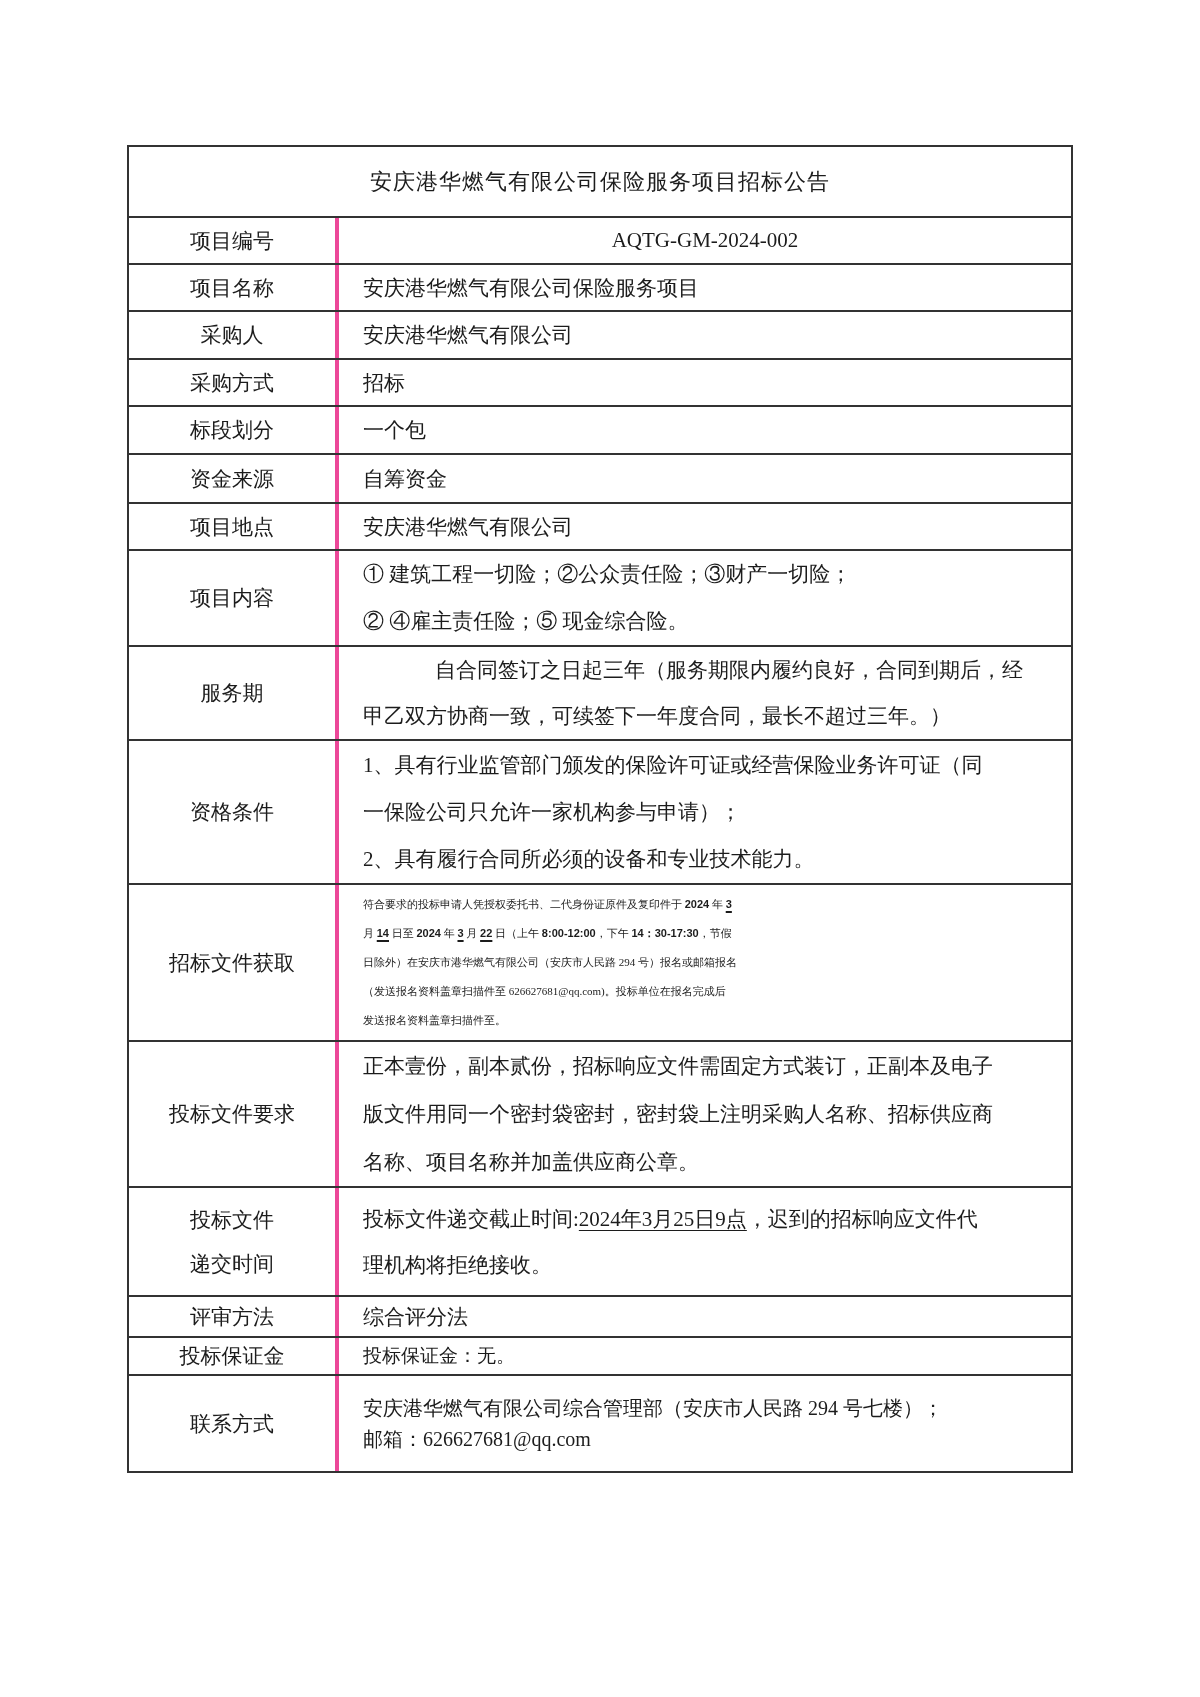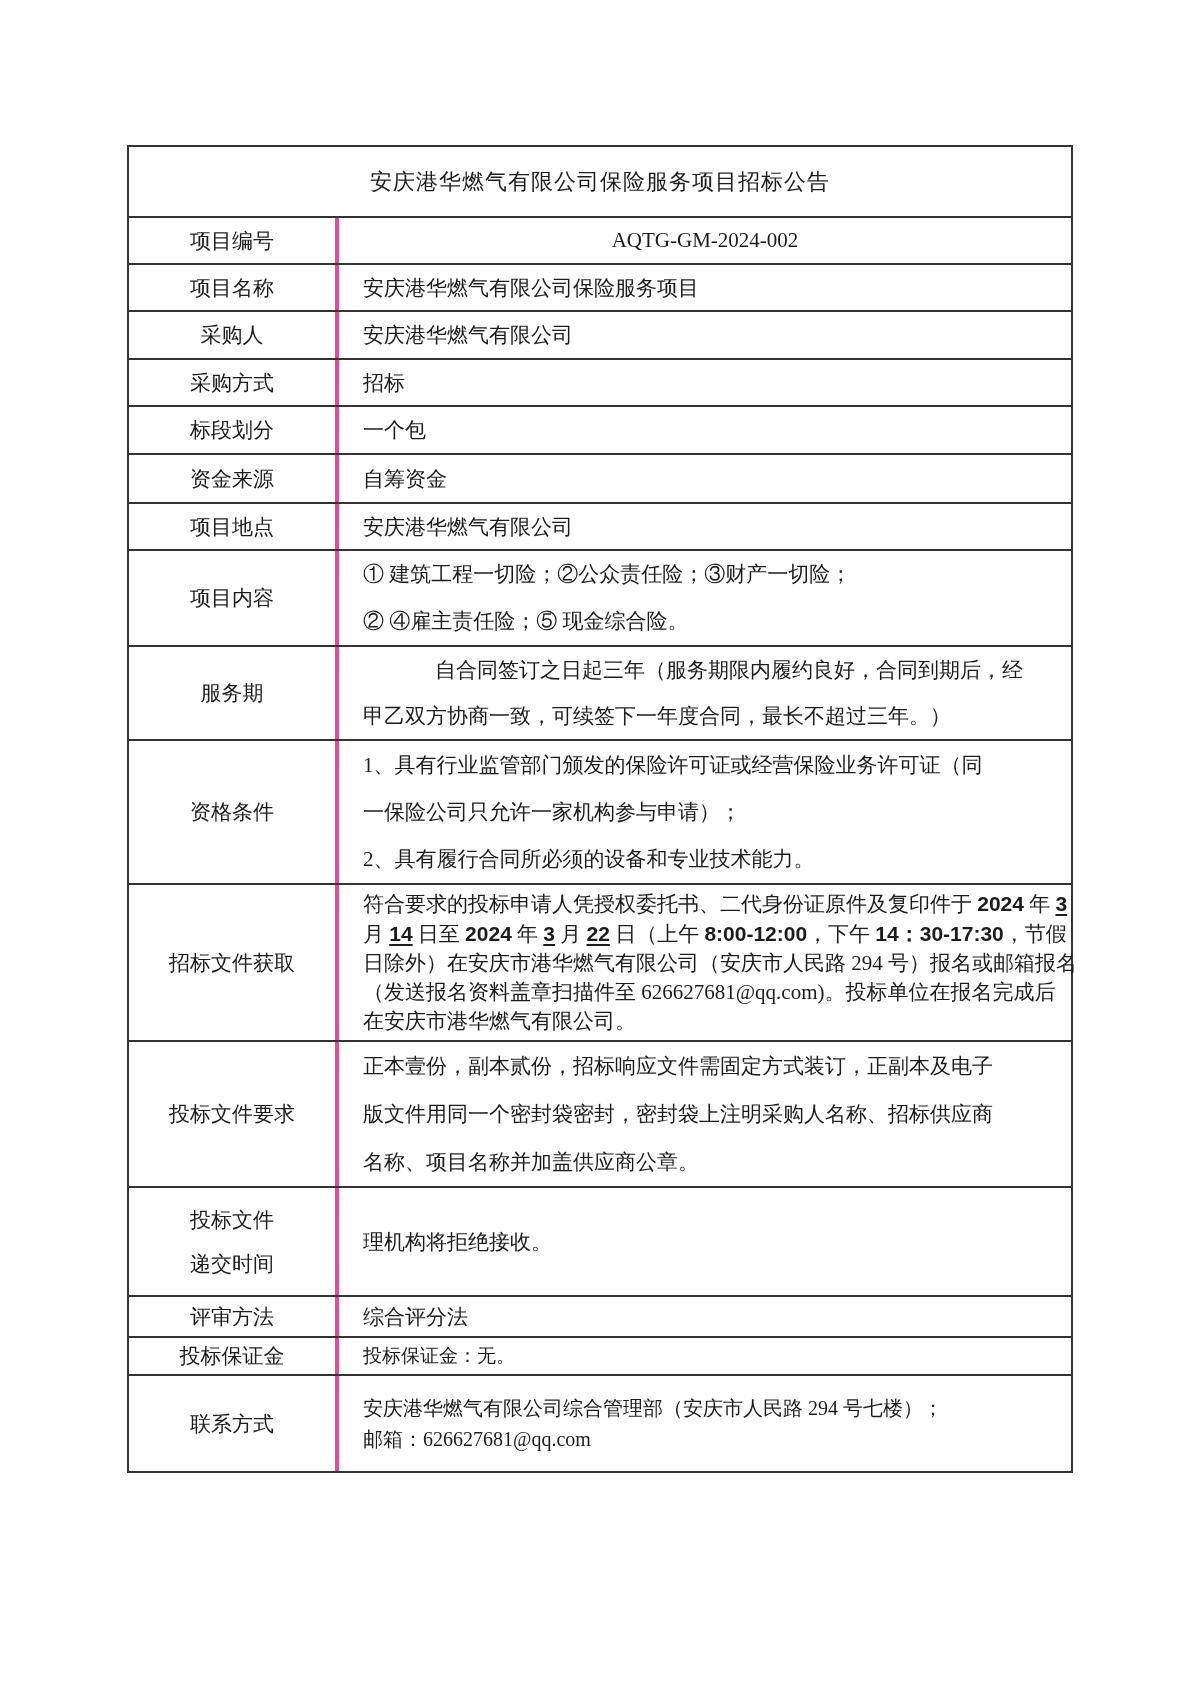--- a/index.html
+++ b/index.html
@@ -40,21 +40,21 @@
   
   .h69{height:69px}.h45{height:45px}.h46{height:46px}.h47{height:47px}
   .h94{height:94px}.h92{height:92px}.h142{height:142px}.h155{height:155px}
   .h144{height:144px}.h107{height:107px}.h48{height:48px}.h39{height:39px}
   .h36{height:36px}.h95{height:95px}
   
   .lh47 .line{line-height:47px;}
   .lh46 .line{line-height:46px;}
   .lh48 .line{line-height:48px;}
   .lh31 .line{line-height:31px;}
-  .small .line{font-size:21px;line-height:29px;}
+  .small .line{font-size:11px;line-height:29px;}
   .contact-cell{font-size:20px;border-radius:25px;}
   .deposit-cell{font-size:19px;}
   .indent{text-indent:72px;}
   
   .seg-n{}
   .seg-b{font-family:"Liberation Sans","DejaVu Sans",sans-serif;font-weight:bold;}
   .seg-bu{font-family:"Liberation Sans","DejaVu Sans",sans-serif;font-weight:bold;
           text-decoration:underline;text-decoration-thickness:1.5px;text-underline-offset:3px;}
   .seg-u{text-decoration:underline;text-decoration-thickness:1px;text-underline-offset:4px;}
 </style>
@@ -128,39 +128,40 @@
       </div>
     </div>
 
     <div class="t-row h155 small">
       <div class="t-label">招标文件获取</div>
       <div class="t-value">
         <div class="line"><span class="seg-n">符合要求的投标申请人凭授权委托书、二代身份证原件及复印件于 </span><span class="seg-b">2024</span><span class="seg-n"> 年 </span><span class="seg-bu">3</span></div>
         <div class="line"><span class="seg-n">月 </span><span class="seg-bu">14</span><span class="seg-n"> 日至 </span><span class="seg-b">2024</span><span class="seg-n"> 年 </span><span class="seg-bu">3</span><span class="seg-n"> 月 </span><span class="seg-bu">22</span><span class="seg-n"> 日（上午 </span><span class="seg-b">8:00-12:00</span><span class="seg-n">，下午 </span><span class="seg-b">14：30-17:30</span><span class="seg-n">，节假</span></div>
         <div class="line"><span class="seg-n">日除外）在安庆市港华燃气有限公司（安庆市人民路 294 号）报名或邮箱报名</span></div>
         <div class="line"><span class="seg-n">（发送报名资料盖章扫描件至 626627681@qq.com)。投标单位在报名完成后</span></div>
-        <div class="line"><span class="seg-n">在安庆市港华燃气有限公司。</span></div>
+        <div class="line"><span class="seg-n">发送报名资料盖章扫描件至。</span></div>
       </div>
     </div>
 
     <div class="t-row h144 lh48">
       <div class="t-label">投标文件要求</div>
       <div class="t-value">
         <div class="line">正本壹份，副本贰份，招标响应文件需固定方式装订，正副本及电子</div>
         <div class="line">版文件用同一个密封袋密封，密封袋上注明采购人名称、招标供应商</div>
         <div class="line">名称、项目名称并加盖供应商公章。</div>
       </div>
     </div>
 
     <div class="t-row h107 lh46">
       <div class="t-label t-label-2l">
         <div>投标文件</div>
         <div>递交时间</div>
       </div>
       <div class="t-value">
+        <div class="line"><span class="seg-n">投标文件递交截止时间:</span><span class="seg-u">2024年3月25日9点</span><span class="seg-n">，迟到的招标响应文件代</span></div>
         <div class="line"><span class="seg-n">理机构将拒绝接收。</span></div>
       </div>
     </div>
 
 
     <div class="t-row h39">
       <div class="t-label">评审方法</div>
       <div class="t-value">综合评分法</div>
     </div>
 

